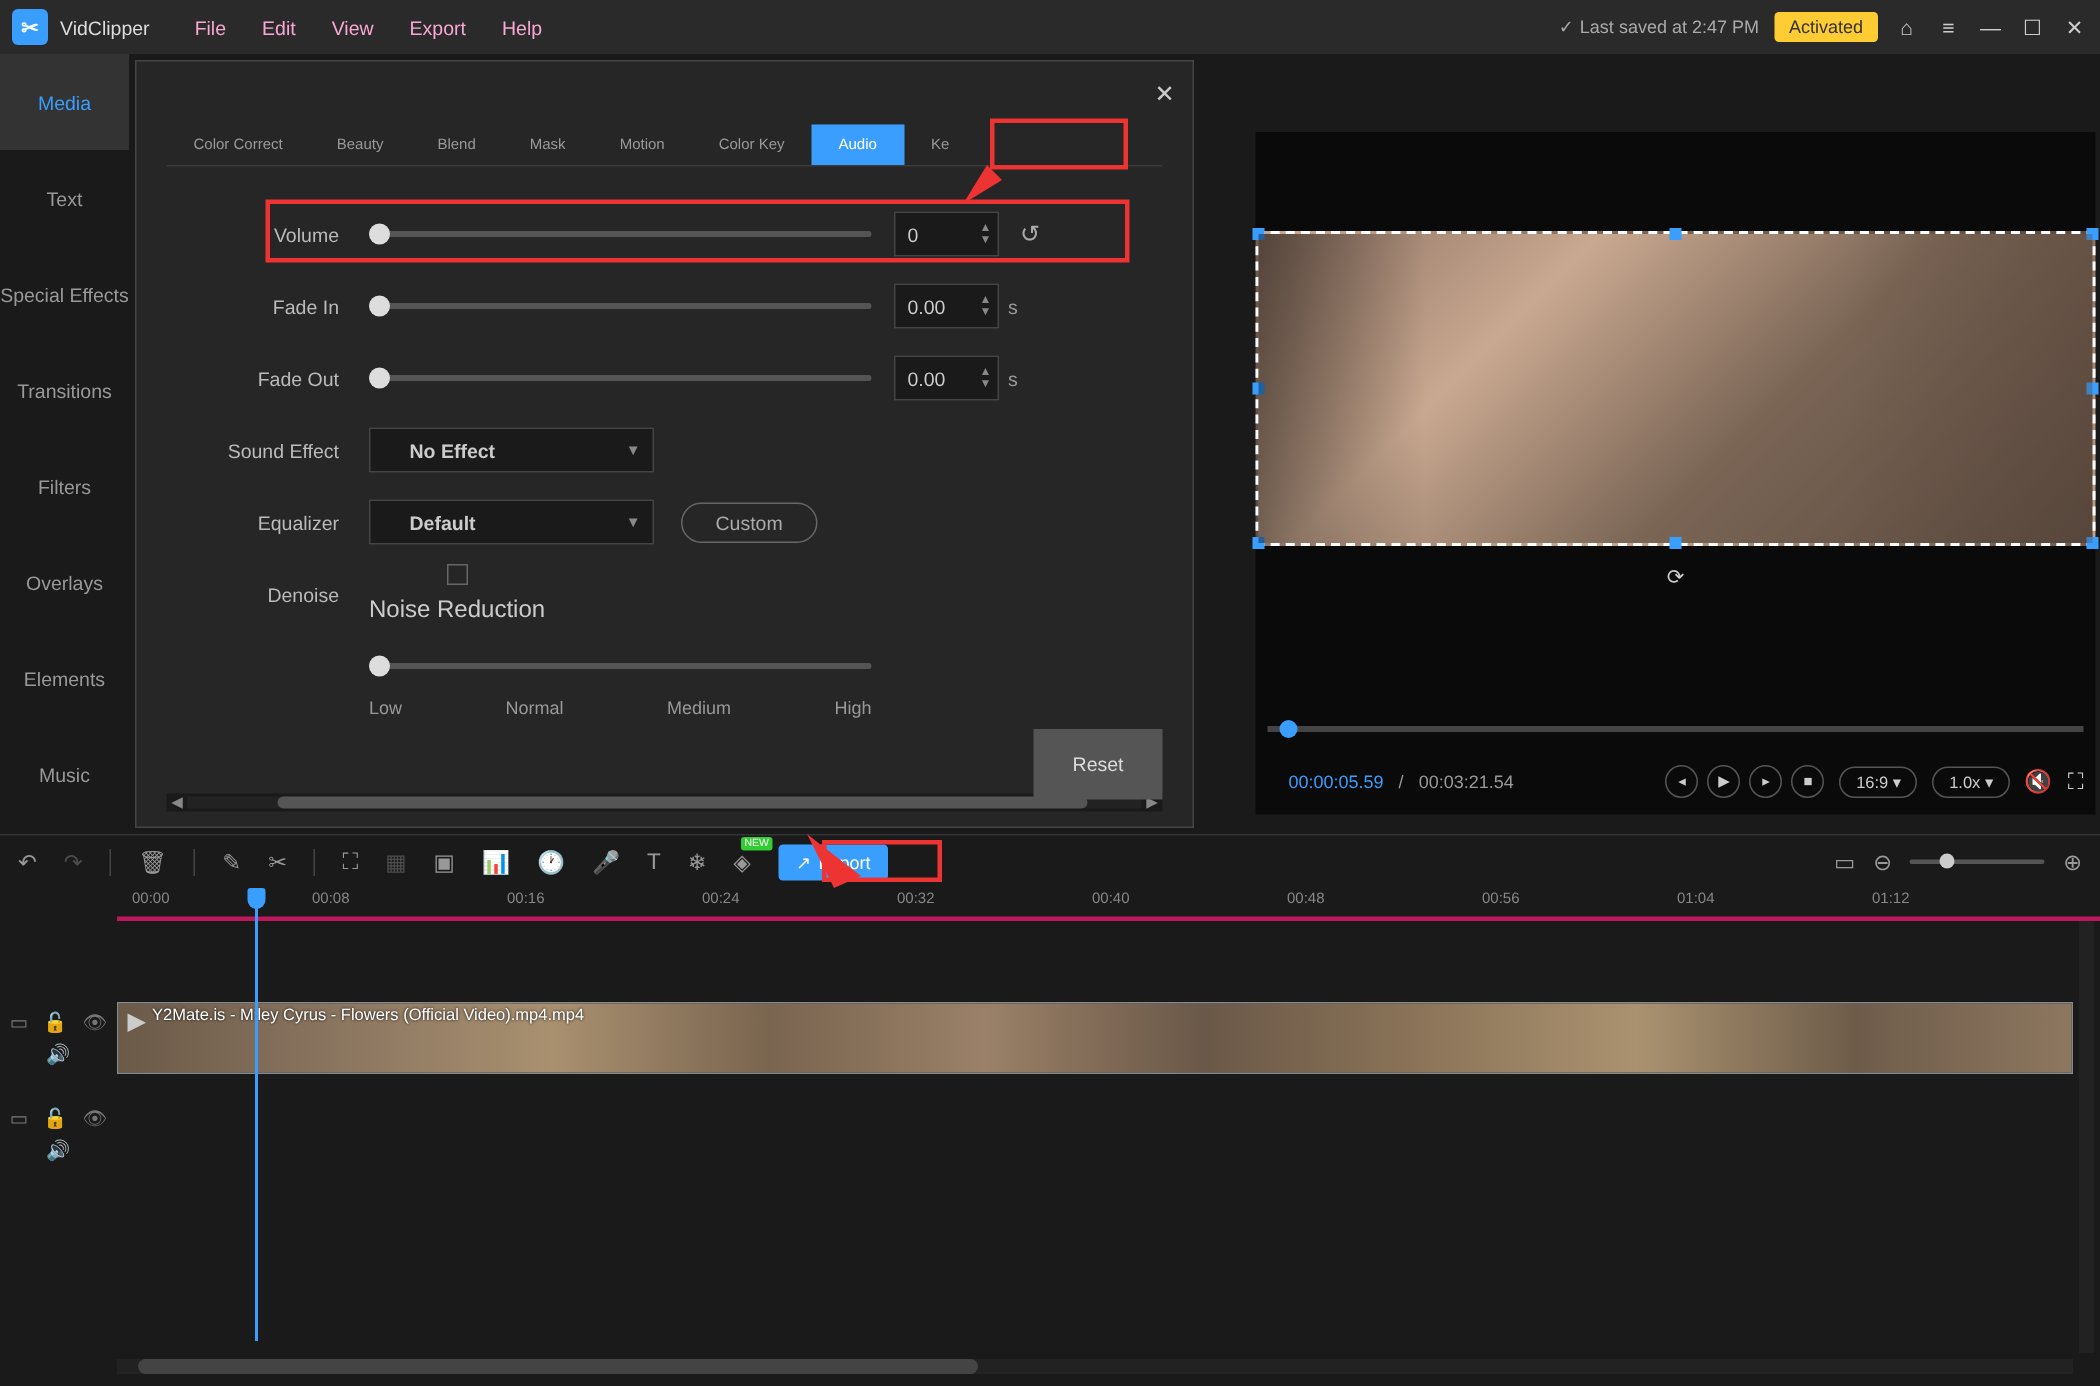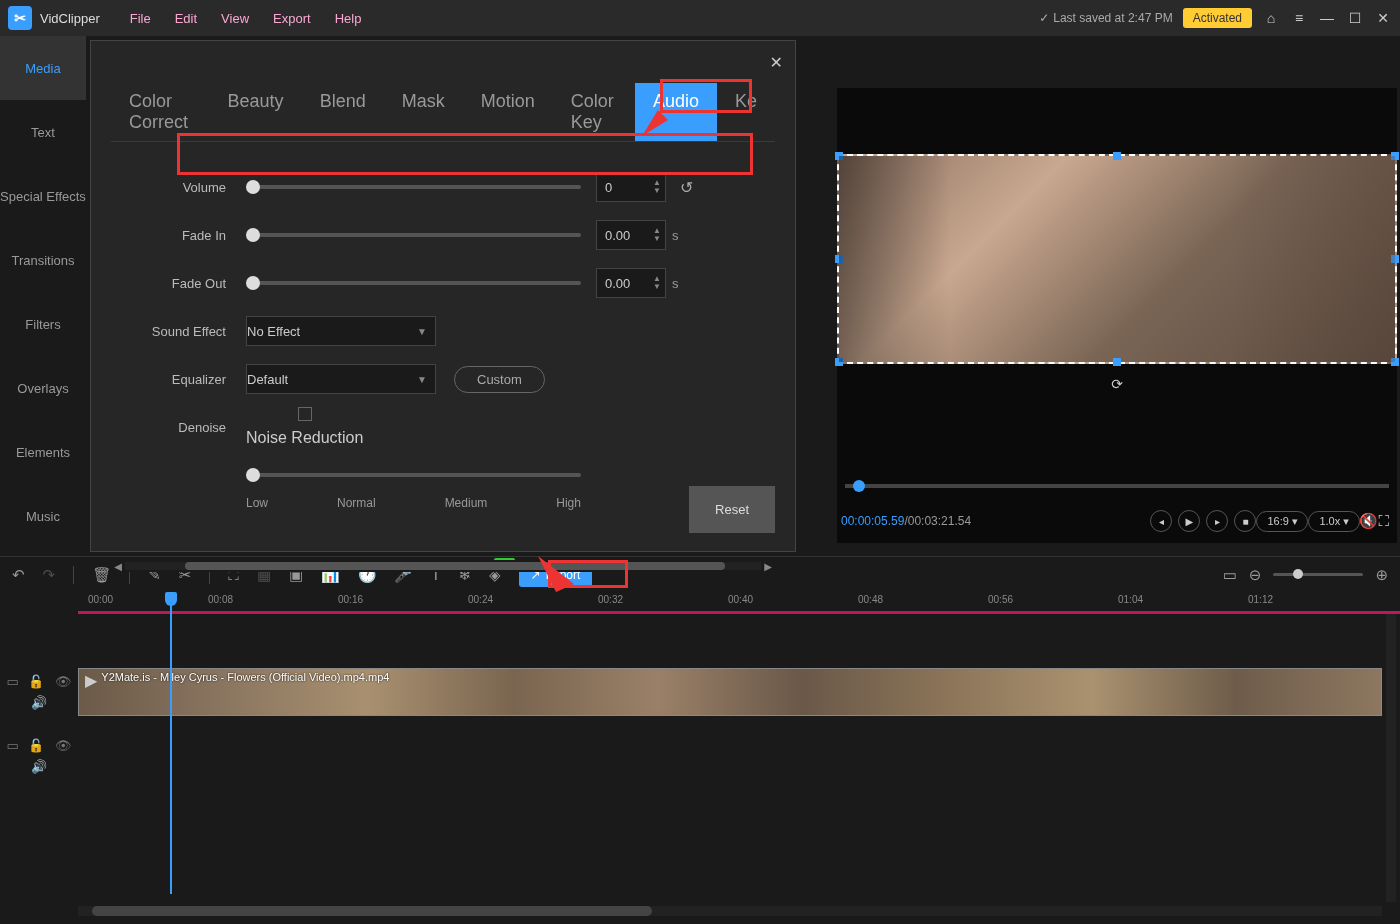--- a/index.html
+++ b/index.html
@@ -16,32 +16,32 @@
 .activated-badge { background: #ffcc33; color: #333; padding: 3px 10px; border-radius: 3px; font-size: 12px; font-weight: 500; }
 .win-btn { width: 18px; height: 18px; display: flex; align-items: center; justify-content: center; color: #ccc; cursor: pointer; font-size: 14px; }
 .left-sidebar { width: 86px; background: #1a1a1a; display: flex; flex-direction: column; }
 .side-tab { height: 64px; display: flex; align-items: center; justify-content: center; font-size: 13px; color: #999; cursor: pointer; }
 .side-tab.active { color: #3a9eff; background: #333; }
 
 
 .dialog { position: absolute; left: 90px; top: 40px; width: 706px; height: 512px; background: #262626; border: 1px solid #444; z-index: 10; }
 .dialog-close { position: absolute; right: 12px; top: 12px; color: #ccc; cursor: pointer; font-size: 16px; }
 .dialog-tabs { display: flex; margin: 42px 20px 0; gap: 0; border-bottom: 1px solid #3a3a3a; }
-.dialog-tab { padding: 8px 18px; font-size: 18px; color: #999; cursor: pointer; }
+.dialog-tab { padding: 8px 18px; font-size: 10px; color: #999; cursor: pointer; }
 .dialog-tab.active { background: #3a9eff; color: #fff; }
 .dialog-body { padding: 30px 40px; }
 .form-row { display: flex; align-items: center; margin-bottom: 18px; height: 30px; }
 .form-label { width: 95px; text-align: right; font-size: 13px; color: #bbb; margin-right: 20px; }
 .slider { width: 335px; height: 4px; background: #555; border-radius: 2px; position: relative; cursor: pointer; }
 .slider-thumb { width: 14px; height: 14px; background: #ddd; border-radius: 50%; position: absolute; top: -5px; left: 0; }
 .spinner { width: 70px; height: 30px; background: #1a1a1a; border: 1px solid #444; color: #ccc; font-size: 13px; display: flex; align-items: center; padding: 0 8px; margin-left: 15px; position: relative; }
 .spinner-arrows { position: absolute; right: 4px; display: flex; flex-direction: column; font-size: 8px; color: #888; line-height: 8px; }
 .unit { margin-left: 6px; font-size: 13px; color: #999; }
 .reset-icon { margin-left: 14px; color: #aaa; cursor: pointer; font-size: 16px; }
-.select { width: 190px; height: 30px; background: #1a1a1a; border: 1px solid #444; color: #ccc; font-size: 13px; display: flex; align-items: center; padding: 0 0; position: relative; cursor: pointer; }
+.select { width: 190px; height: 30px; background: #1a1a1a; border: 1px solid #444; color: #ccc; font-size: 13px; display: flex; align-items: center; padding: 0 26px; position: relative; cursor: pointer; font-weight: bold; }
 .select-arrow { position: absolute; right: 8px; font-size: 10px; color: #888; }
 .custom-btn { margin-left: 18px; padding: 5px 22px; border: 1px solid #666; border-radius: 14px; font-size: 13px; color: #aaa; cursor: pointer; }
 .checkbox-row { display: flex; align-items: center; gap: 8px; flex-direction: column; }
 .checkbox { width: 14px; height: 14px; border: 1px solid #666; cursor: pointer; }
 .denoise-labels { display: flex; justify-content: space-between; width: 335px; margin-left: 115px; margin-top: 6px; font-size: 12px; color: #999; }
 .h-scroll { margin: 20px 20px 0; height: 12px; background: #1a1a1a; position: relative; display: flex; align-items: center; }
 .h-scroll-arrow { width: 14px; font-size: 10px; color: #888; text-align: center; }
 .h-scroll-track { flex: 1; height: 8px; background: #222; position: relative; }
 .h-scroll-thumb { position: absolute; left: 60px; width: 540px; height: 8px; background: #555; border-radius: 4px; }
 .dialog-footer { position: absolute; bottom: 18px; right: 20px; }
@@ -55,21 +55,21 @@
 .arrow-red { position: absolute; z-index: 21; pointer-events: none; }
 
 
 .preview-area { position: absolute; right: 3px; top: 88px; width: 560px; height: 455px; background: #0a0a0a; }
 .preview-frame { position: absolute; left: 0; top: 66px; width: 560px; height: 210px; border: 2px dashed #fff; background: linear-gradient(135deg,#8a7060 0%,#c9a890 30%,#7a6555 60%,#5a4a3f 100%); }
 .preview-frame::after { content:''; position:absolute; inset:0; background: linear-gradient(90deg, rgba(0,0,0,0.4) 0%, transparent 20%, transparent 70%, rgba(80,60,50,0.3) 100%); }
 .handle { position: absolute; width: 8px; height: 8px; background: #3a9eff; }
 .rotate-icon { position: absolute; left: 50%; bottom: -30px; transform: translateX(-50%); color: #ccc; font-size: 14px; }
 .preview-scrub { position: absolute; left: 8px; right: 8px; top: 396px; height: 4px; background: #444; }
 .preview-scrub-thumb { position: absolute; left: 8px; top: -4px; width: 12px; height: 12px; background: #3a9eff; border-radius: 50%; }
-.preview-controls { position: absolute; left: 4px; right: 8px; top: 422px; display: flex; align-items: center; }
+.preview-controls { position: absolute; left: 22px; right: 8px; top: 422px; display: flex; align-items: center; gap: 10px; }
 .tc-current { color: #3a9eff; font-size: 12px; }
 .tc-total { color: #999; font-size: 12px; text-align: center; }
 .play-ctrls { margin-left: auto; display: flex; gap: 6px; }
 .play-btn { width: 22px; height: 22px; border: 1px solid #555; border-radius: 50%; display: flex; align-items: center; justify-content: center; font-size: 10px; color: #ccc; cursor: pointer; }
 .ratio-sel { padding: 3px 10px; border: 1px solid #555; border-radius: 11px; font-size: 11px; color: #ccc; cursor: pointer; }
 
 
 .tl-toolbar { position: absolute; left: 0; right: 0; top: 556px; height: 36px; background: #1a1a1a; display: flex; align-items: center; padding: 0 12px; gap: 18px; border-top: 1px solid #333; }
 .tool-icon { color: #999; font-size: 15px; cursor: pointer; }
 .tool-sep { width: 1px; height: 18px; background: #444; }

